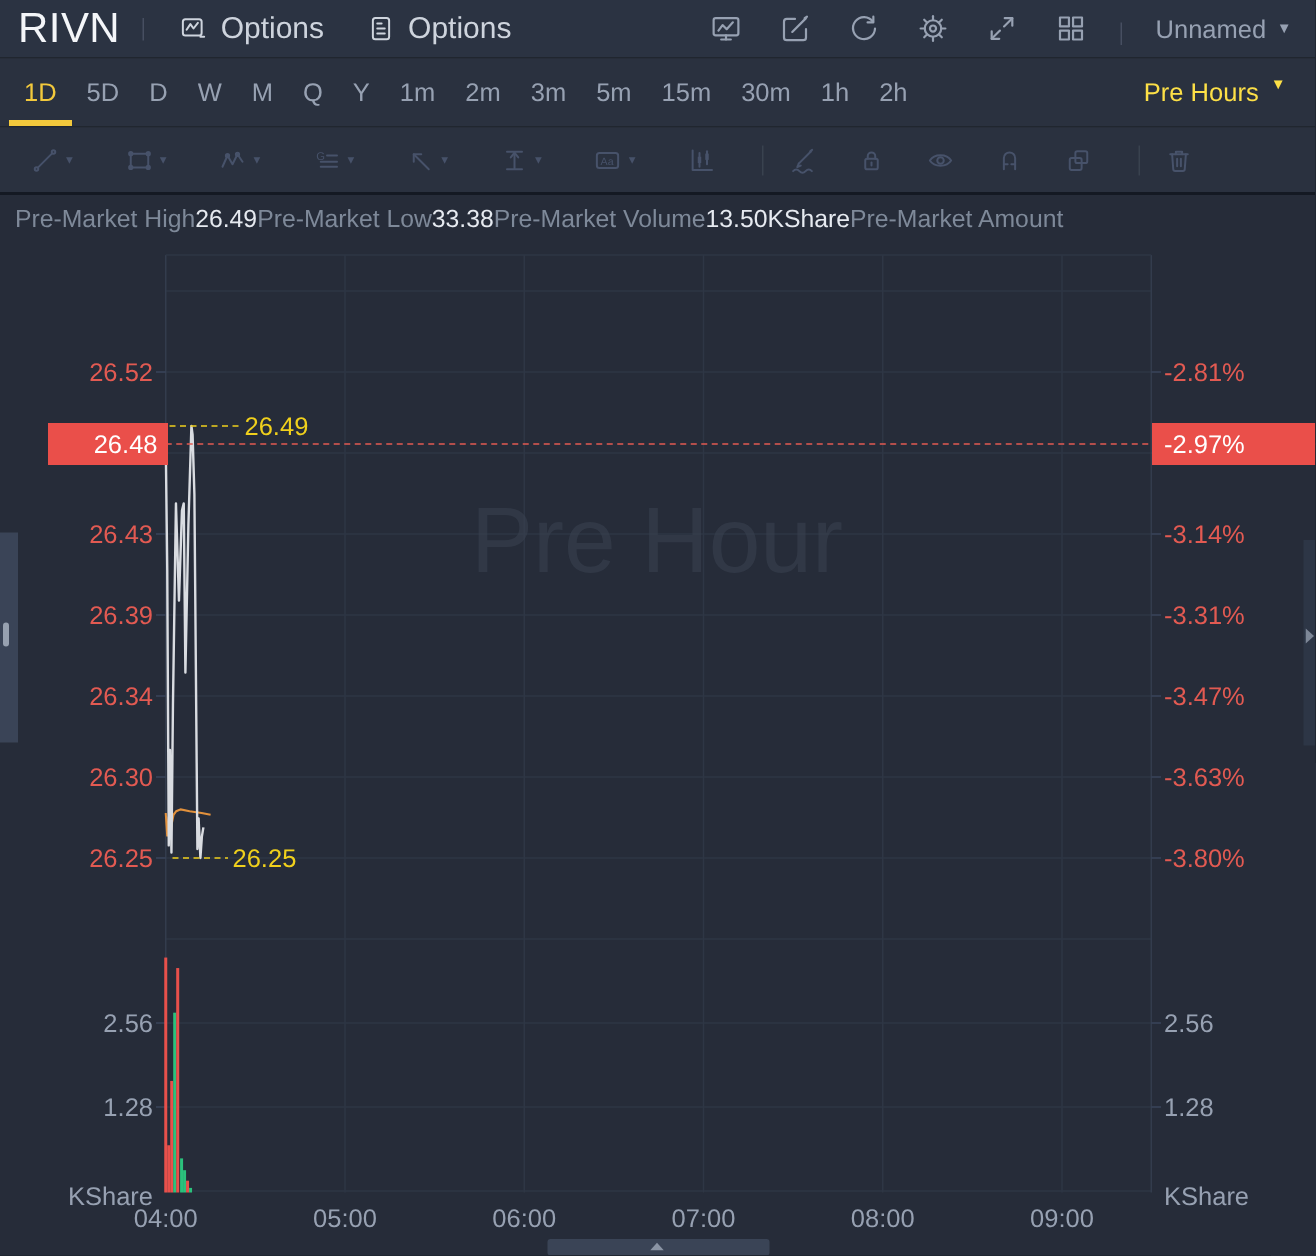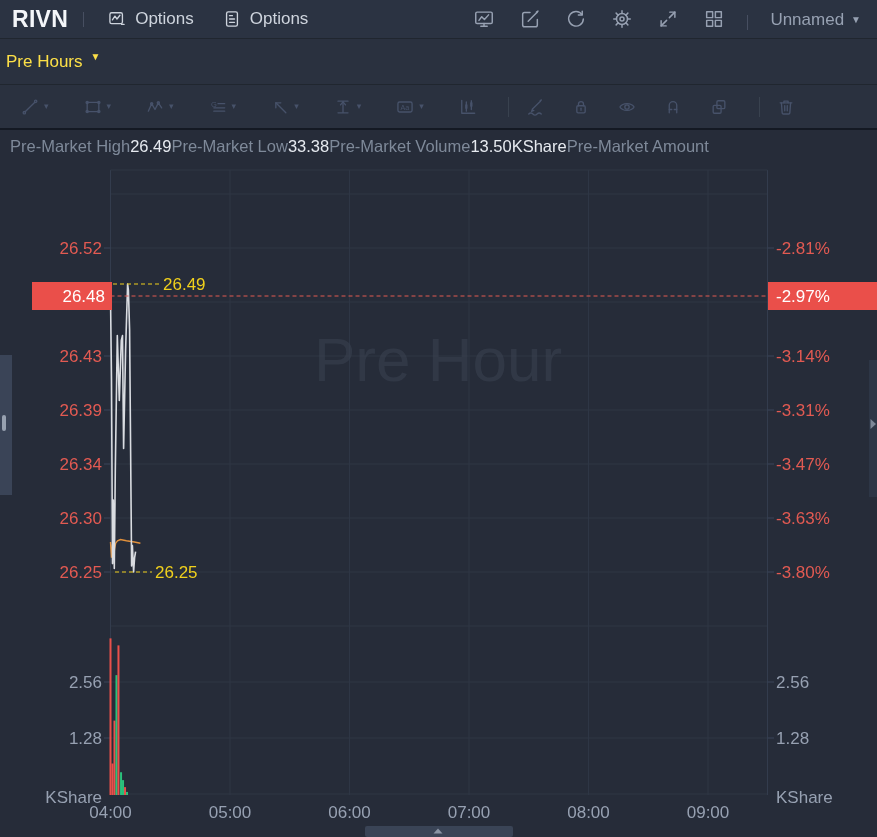--- a/index.html
+++ b/index.html
@@ -4,24 +4,24 @@
 <style>
   *{box-sizing:border-box;margin:0;padding:0}
   html,body{background:#1d222c}
   .app{position:relative;width:877px;height:837px;overflow:hidden;background:#262c39;
        font-family:"Liberation Sans",sans-serif;color:#e8ebf1}
 
   
   .topbar{height:39px;background:#2b3342;border-bottom:1px solid #20262f;
           display:flex;align-items:center;justify-content:space-between;padding:0 16px 0 12px}
   .tb-left{display:flex;align-items:center;gap:15px}
-  .symbol{font-size:23px;font-weight:700;color:#f4f6f9;letter-spacing:.3px}
+  .symbol{font-size:28px;font-weight:400;color:#f4f6f9;letter-spacing:.3px}
   .vdiv{width:1px;height:15px;background:#474f61}
   .tabs{display:flex;gap:28px;margin-left:8px}
-  .tab{display:flex;align-items:center;gap:8px;color:#ced4dd;font-size:17px;cursor:pointer}
+  .tab{display:flex;align-items:center;gap:8px;color:#ced4dd;font-size:20px;cursor:pointer}
   .tab svg{display:block}
   .tb-right{display:flex;align-items:flex-end;gap:22px}
   .actions{display:flex;gap:24px}
   .iconbtn{color:#97a1b2;display:flex;cursor:pointer}
   .workspace{display:flex;align-items:center;gap:7px;color:#97a1b2;font-size:17px;cursor:pointer}
   .caret-ch{font-size:10px;line-height:1}
 
   
   .tfbar{height:46px;background:#2a313f;border-bottom:1px solid #20262f;
          display:flex;align-items:center;justify-content:space-between;padding:0 20px 0 6px}
@@ -139,20 +139,37 @@
         </div>
       <span class="vdiv"></span>
       <div class="workspace">
         <span>Unnamed</span>
         <span class="caret-ch">▼</span>
       </div>
     </div>
   </header>
 
   <nav class="tfbar">
+    <div class="tf-items" id="tfItems">
+        <span class="tf-item active">1D</span>
+        <span class="tf-item">5D</span>
+        <span class="tf-item">D</span>
+        <span class="tf-item">W</span>
+        <span class="tf-item">M</span>
+        <span class="tf-item">Q</span>
+        <span class="tf-item">Y</span>
+        <span class="tf-item">1m</span>
+        <span class="tf-item">2m</span>
+        <span class="tf-item">3m</span>
+        <span class="tf-item">5m</span>
+        <span class="tf-item">15m</span>
+        <span class="tf-item">30m</span>
+        <span class="tf-item">1h</span>
+        <span class="tf-item">2h</span>
+      </div>
     <div class="session">
       <span>Pre Hours</span>
       <span class="caret-ch">▼</span>
     </div>
   </nav>
 
   <div class="drawbar" id="drawBar">
       <div class="tool-group">
         <span class="tool">
           <svg width="20" height="20" viewBox="0 0 24 24" fill="none" stroke="currentColor" stroke-width="1.6" stroke-linecap="round" stroke-linejoin="round">

